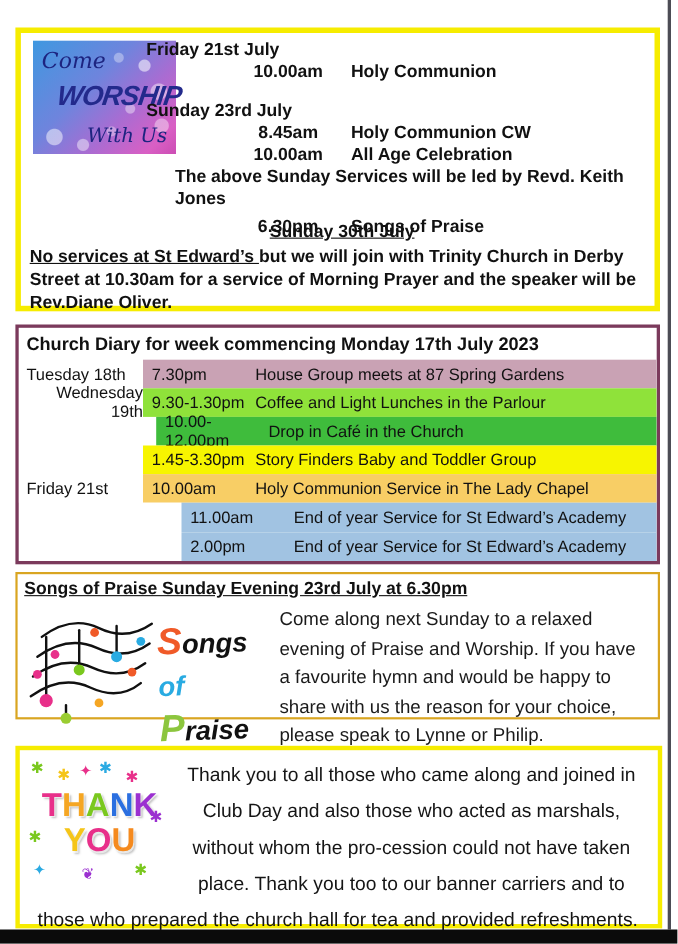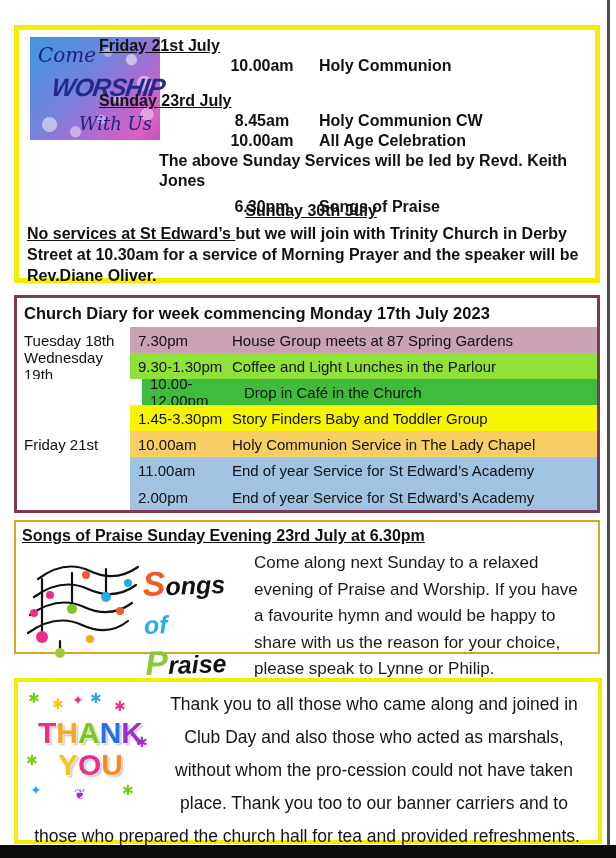--- a/index.html
+++ b/index.html
@@ -29,41 +29,41 @@
       radial-gradient(circle at 90% 75%, rgba(255,255,255,.40) 0 6px, rgba(255,255,255,0) 7px),
       radial-gradient(circle at 60% 15%, rgba(255,255,255,.35) 0 4px, rgba(255,255,255,0) 5px),
       linear-gradient(135deg,#3f98e0 0%, #6f84dd 40%, #a96cd2 65%, #d95fc4 88%, #cc4db4 100%);
   }
   .worship-come  { position:absolute; left:8px;  top:6px;  font:italic 20px "DejaVu Serif", serif; color:#1d2480;text-align:right; }
   .worship-word  { position:absolute; left:22px; top:36px; font-weight:bold; font-size:25px; letter-spacing:-1px;
                    transform:skewX(-8deg); color:#232a8c; font-style:italic;}
   .worship-withus{ position:absolute; right:8px; bottom:6px; font:italic 18px "DejaVu Serif", serif; color:#1d2480; }
 
   .services { position:absolute; left:0; top:6px; width:576px; font-weight:bold; font-size:16px; line-height:20px; }
-  .svc-heading { margin-left:80px;text-decoration:underline; }
+  .svc-heading { margin-left:114px; }
   .svc-entry   { display:flex; }
   .svc-time    { width:106px; margin-left:190px; text-align:center; }
   .svc-label   { margin-left:4px; }
   .svc-note    { margin-left:140px; }
   .svc-gap     { height:15px; }
   .svc-gap2    { height:6px; }
 
   .sunday30 { position:absolute; left:8px; top:170px; width:568px; font-weight:bold; font-size:16px; line-height:21px; }
   .sunday30-title { text-align:center; text-decoration:underline; margin-bottom:2px; }
   .sunday30 .lead { text-decoration:underline; }
 
   
   .diary-box {
     position:absolute; left:14px; top:295px; width:586px; height:218px;
     border:3px solid #7b3a5c; background:#fff; overflow:hidden;
   }
   .diary-title { font-weight:bold; font-size:16.5px; padding:6px 12px 0 7px; height:29px; }
   .diary-row { display:flex; height:26px; }
-  .diary-row:nth-child(6), .diary-row:nth-child(7) { height:27px; }
-  .diary-date { width:113px; background:#fff; font-size:15px; display:flex; align-items:center; padding-left:7px; }
+  .diary-row:nth-child(6), .diary-row:nth-child(7) { height:27px;margin-left:35px; }
+  .diary-date { width:113px; background:#fff; font-size:15px; display:flex; align-items:center; padding-left:7px;text-align:right; }
   .diary-band { flex:1; display:flex; align-items:center; font-size:15px; }
   .diary-time { width:101px; padding-left:8px; }
   .diary-event { padding-left:1px; }
 
   
   .songs-box {
     position:absolute; left:14px; top:520px; width:586px; height:134px;
     border:2px solid #d9a521; background:#fff;
   }
   .songs-title { font-weight:bold; font-size:16px; text-decoration:underline; padding:5px 0 0 6px; }

